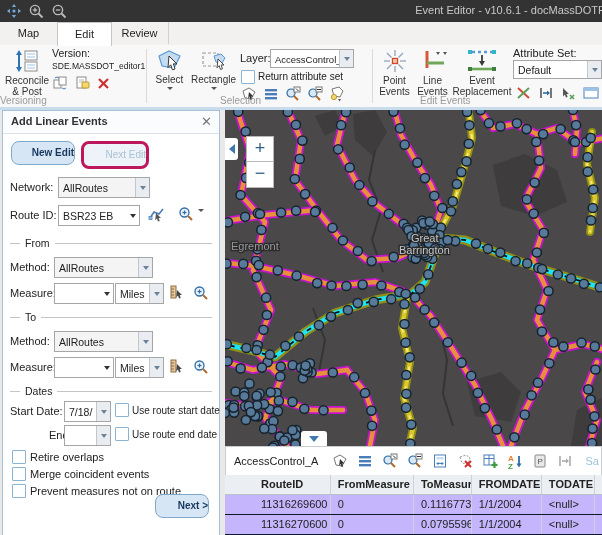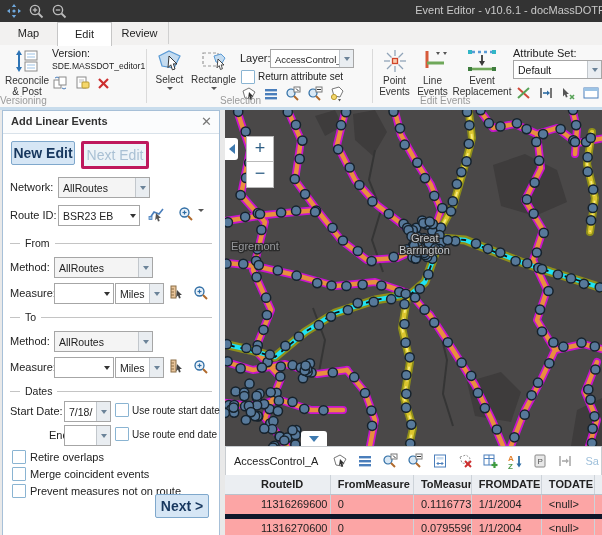--- a/index.html
+++ b/index.html
@@ -33,39 +33,39 @@
   .cb{position:absolute;width:12px;height:12px;border:1px solid #8AB4D2;background:#fff;border-radius:1px;}
   .lbl{position:absolute;white-space:nowrap;}
   .sep{position:absolute;display:flex;align-items:center;font-size:10.5px;color:#222;}
   .sep::before{content:"";width:10px;border-top:1px solid #C4C4C4;margin-right:5px;}
   .sep::after{content:"";flex:1;border-top:1px solid #C4C4C4;margin-left:5px;}
   
   #panel{left:2px;top:110px;width:216px;height:424px;background:#fff;border:1px solid #A7C0D8;}
   #panel-header{position:absolute;left:0;top:0;right:0;height:22px;border-bottom:1px solid #D9E2EA;background:#FBFCFD;}
   #panel-title{position:absolute;left:8px;top:4px;font-weight:bold;font-size:11px;color:#333;}
   #panel-close{position:absolute;right:7px;top:3px;color:#777;font-size:13px;cursor:default;}
-  .pbtn{position:absolute;height:22px;line-height:22px;text-align:center;font-size:14px;border-radius:2px;}
+  .pbtn{position:absolute;height:22px;line-height:22px;text-align:right;font-size:10px;border-radius:8px;}
   .pbtn.primary{background:#D6E6F5;border:1px solid #7FA8CC;color:#17375E;font-weight:bold;}
   .pbtn.disabled{background:#EDF3F8;border:3px solid #be185d;color:#A9C0D4;}
   
   #map{left:225px;top:110px;width:377px;height:336px;background:#4A4848;overflow:hidden;}
   #map svg{display:block;}
   .navbtn{position:absolute;width:26px;height:25px;background:#fff;border:1px solid #B9B9B9;
           color:#2E5F86;font-size:18px;line-height:23px;text-align:center;cursor:default;}
   #collapse-left{position:absolute;left:0;top:28px;width:13px;height:22px;background:#fff;border-radius:0 3px 3px 0;display:flex;align-items:center;justify-content:center;}
   #collapse-bottom{position:absolute;left:76px;top:321px;width:26px;height:15px;background:#fff;border-radius:3px 3px 0 0;display:flex;align-items:center;justify-content:center;}
   .tri-left{width:0;height:0;border-top:5px solid transparent;border-bottom:5px solid transparent;border-right:6px solid #3E7AB0;}
   .tri-down{width:0;height:0;border-left:5px solid transparent;border-right:5px solid transparent;border-top:6px solid #3E7AB0;}
   
   #tablewrap{left:225px;top:446px;width:377px;height:89px;background:#fff;}
   #tabletoolbar{position:absolute;left:0;top:0;right:0;height:28px;background:#fff;border:1px solid #C9CDD1;display:flex;align-items:center;}
   #table-layer-name{margin-left:8px;font-size:11px;color:#222;white-space:nowrap;}
   .ticonbtn{margin-left:9px;display:flex;align-items:center;}
   #grid{position:absolute;left:0;top:29px;right:0;}
-  .trow{display:flex;border-bottom:5px solid #0f172a;background:#fca5a5;}
+  .trow{display:flex;border-bottom:1px solid #0f172a;background:#c4b5fd;}
   .trow.head{background:#EBEEF2;border-bottom:1px solid #B9C2CC;font-weight:bold;}
   .tc{padding:3px 0 2px 7px;border-right:1px solid #CDD3D9;white-space:nowrap;overflow:hidden;font-size:11px;height:14px;}
   .c0{width:73px;margin-left:29px;}.c1{width:80px;}.c2{width:53px;}.c3{width:66px;}.c4{width:48px;}.c5{flex:1;border-right:none;}
   #bluebar{left:0;top:107px;width:602px;height:3px;background:#C8DCEC;}
   .ic{display:block;}
 </style>
 </head>
 <body>
 
 <div id="app">

